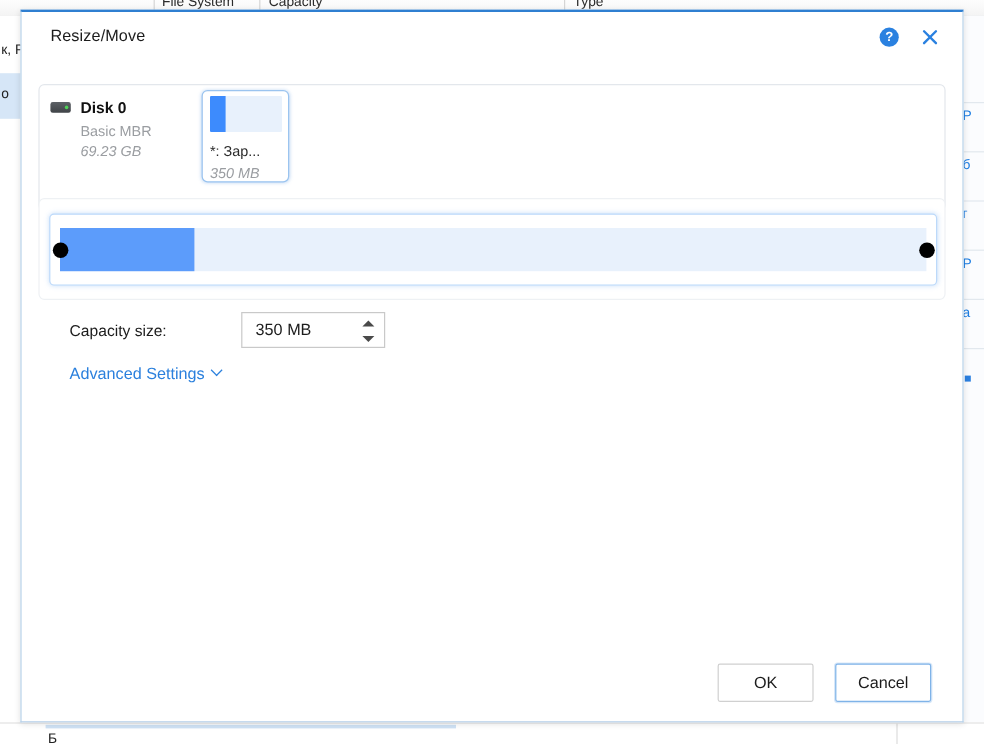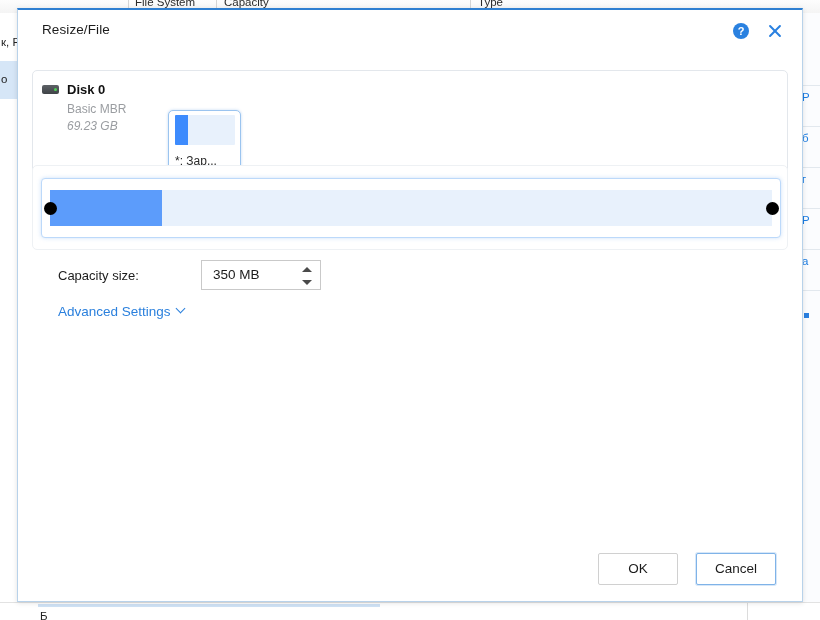--- a/index.html
+++ b/index.html
@@ -227,21 +227,20 @@
     margin-left: 25px;
     margin-top: 3px;
   }
 
   
   .part-thumb {
     position: absolute;
     top: 4px;
     box-sizing: border-box;
     padding: 0;
-    margin-top: 35px;
   }
   .part-thumb.selected {
     border: 1px solid #9bc4ef;
     border-radius: 5px;
     background: #ffffff;
     box-shadow: 0 0 3px rgba(120,170,230,0.45);
   }
   .part-bar-wrap {
     position: absolute;
     height: 30px;
@@ -456,21 +455,21 @@
 
   <div class="bg-bottom"></div>
   <div class="bg-bottom-bar"></div>
   <div class="bg-bottom-sep"></div>
   <div class="bg-bottom-txt">Б</div>
 </div>
 
 <div id="dialog">
 
   <div class="dlg-titlebar">
-    <div class="dlg-title">Resize/File</div>
+    <div class="dlg-title">Resize/Move</div>
     <div class="title-actions">
       <div class="help-icon">?</div>
       <div class="close-icon"></div>
     </div>
   </div>
 
   <div class="disk-card">
 
     <div class="disk-info">
       <div class="disk-head">

